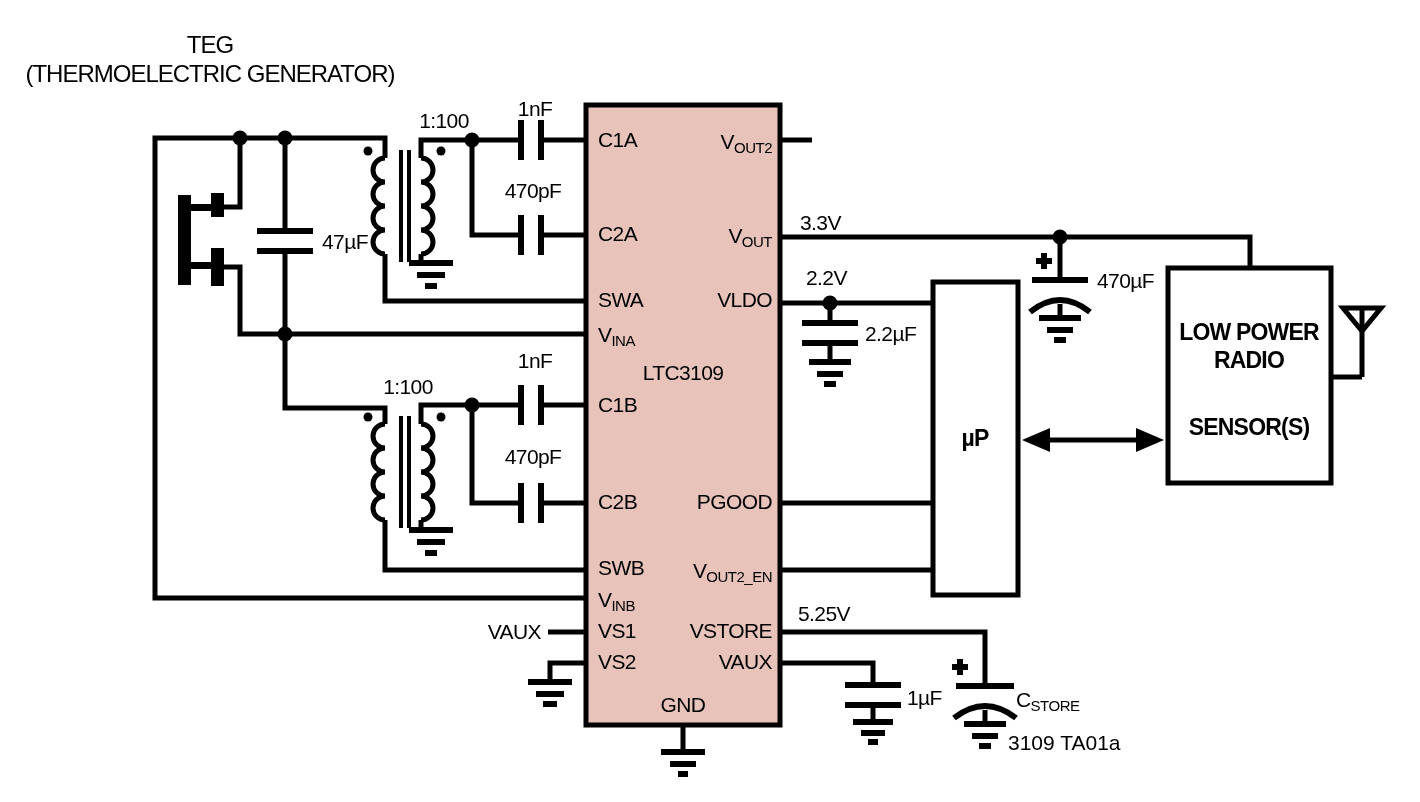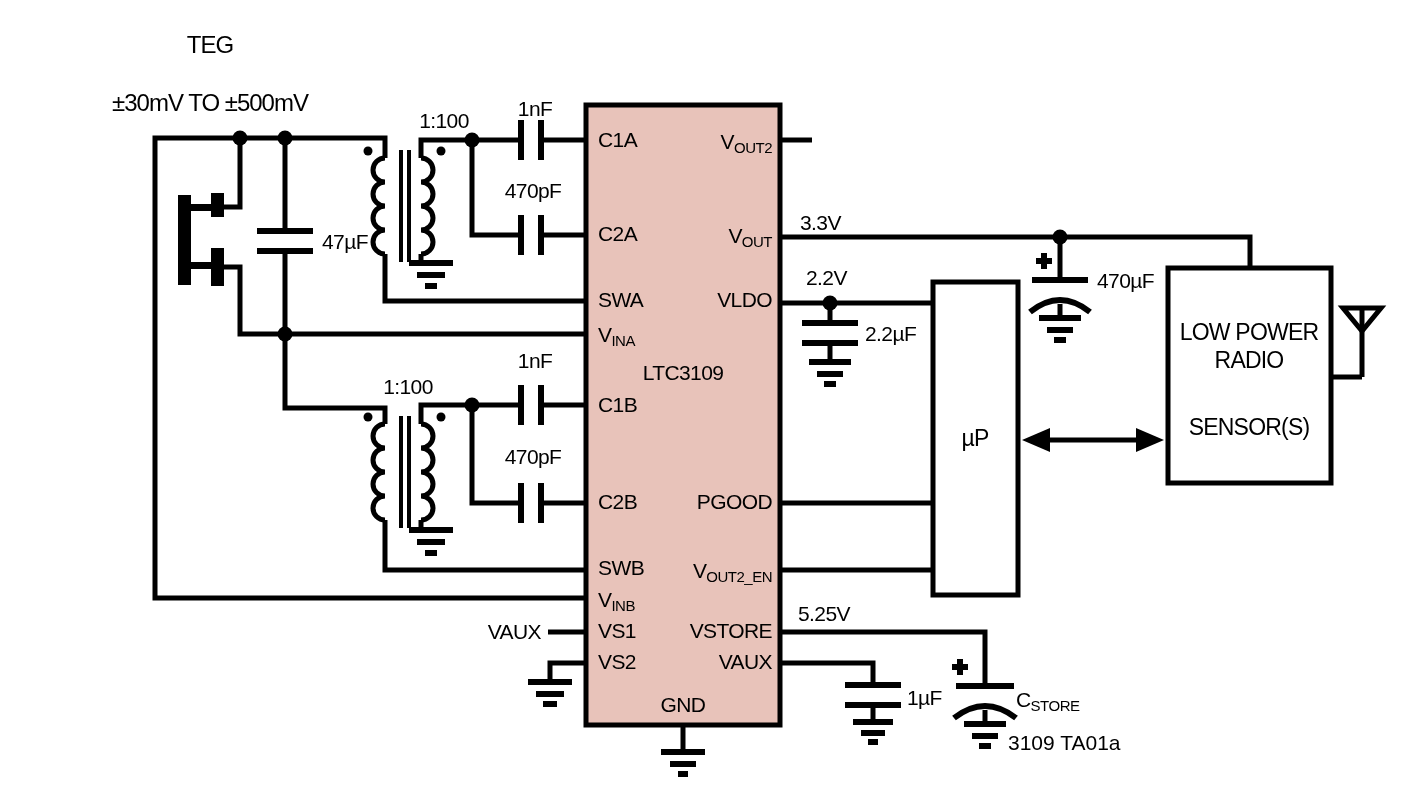--- a/index.html
+++ b/index.html
@@ -5,21 +5,21 @@
   html,body{margin:0;padding:0;background:#fff;}
   #canvas{position:relative;width:1420px;height:802px;background:#ffffff;overflow:hidden;
           font-family:"Liberation Sans",sans-serif;color:#000;}
   #schem{position:absolute;left:0;top:0;}
   #labels{position:absolute;left:0;top:0;width:100%;height:100%;pointer-events:none;padding-left:39px;}
   .lbl{position:absolute;white-space:nowrap;font-size:21px;letter-spacing:-0.6px;
        transform:translate(0,-50%);line-height:1;}
   .c{transform:translate(-50%,-50%);}
   .r{transform:translate(-100%,-50%);}
   .big{font-size:24px;letter-spacing:-1px;}
-  .med{font-size:23px;letter-spacing:-0.8px;}
+  .med{font-size:23px;letter-spacing:-0.8px;font-weight:bold;}
   .small{font-size:21px;letter-spacing:0;}
   .sub{font-size:15px;vertical-align:-4px;letter-spacing:-0.5px;}
 </style>
 </head>
 <body>
 
 <div id="canvas">
 
 <svg id="schem" width="1420" height="802" viewBox="0 0 1420 802">
 
@@ -155,21 +155,21 @@
     <circle cx="368" cy="151" r="4.5"></circle>
     <circle cx="441" cy="151" r="4.5"></circle>
     <circle cx="368" cy="417" r="4.5"></circle>
     <circle cx="441" cy="417" r="4.5"></circle>
   </g>
 </svg>
 
 <div id="labels">
 
   <div class="lbl c big" style="left:210px;top:45px">TEG</div>
-  <div class="lbl c big" style="left:210px;top:103px">±30mV TO ±500mV</div>
+  <div class="lbl c big" style="left:210px;top:74px">(THERMOELECTRIC GENERATOR)</div>
 
   <div class="lbl c" style="left:444px;top:120px">1:100</div>
   <div class="lbl c" style="left:408px;top:386px">1:100</div>
 
   <div class="lbl" style="left:322px;top:241px">47µF</div>
   <div class="lbl c" style="left:535px;top:108px">1nF</div>
   <div class="lbl c" style="left:533px;top:190px">470pF</div>
   <div class="lbl c" style="left:535px;top:360px">1nF</div>
   <div class="lbl c" style="left:533px;top:456px">470pF</div>
   <div class="lbl" style="left:865px;top:333px">2.2µF</div>

